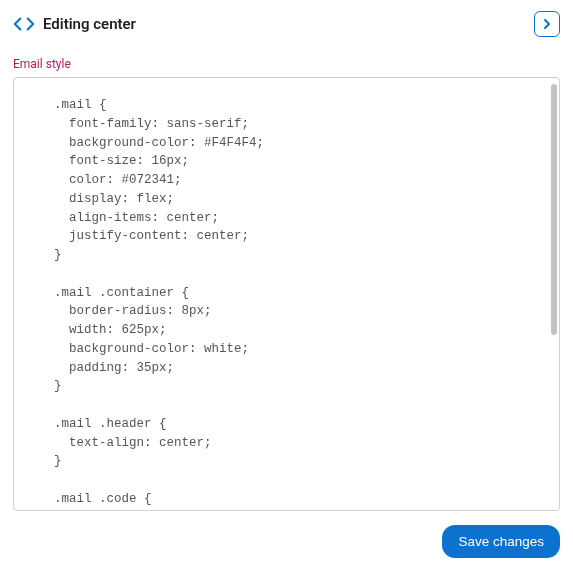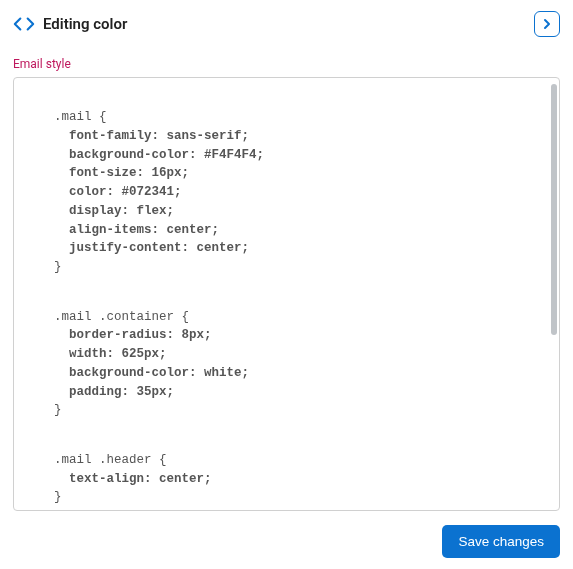--- a/index.html
+++ b/index.html
@@ -64,61 +64,61 @@
     font-family: Consolas, "Courier New", monospace;
     font-size: 12.5px;
     line-height: 1.5;
     color: #555;
     white-space: pre;
     overflow: auto;
     height: 100%;
     width: 100%;
     outline: none;
   }
-  .editor-pre .rule { display: block; margin-top: 12px; }
-  .editor-pre .prop { display: block; padding-left: 2ch; font-weight: bold; }
+  .editor-pre .rule { display: block; }
+  .editor-pre .prop { display: block; padding-left: 2ch; }
   .editor-pre .brace-close { display: block; }
   .editor-pre .blank { display: block; height: 1.5em; }
   .editor-scrollbar {
     position: absolute;
     top: 6px;
     right: 2px;
     width: 6px;
     height: 58%;
     background: #c0c4c8;
     border-radius: 3px;
   }
   .footer {
     position: absolute;
     right: 13px;
     bottom: 11px;
   }
   .save-btn {
     background: #0b72d0;
     color: #fff;
     border: none;
-    border-radius: 5px;
+    border-radius: 13px;
     font-size: 13.5px;
     font-weight: 500;
     padding: 9px 16px;
     cursor: pointer;
   }
 </style>
 </head>
 <body>
 
 <div class="header-row">
   <div class="header-left">
     <span class="code-icon">
       <svg width="22" height="22" viewBox="0 0 24 24" fill="none" stroke="#0b72d0" stroke-width="2.3" stroke-linecap="round" stroke-linejoin="round">
         <polyline points="16 18 22 12 16 6"></polyline>
         <polyline points="8 6 2 12 8 18"></polyline>
       </svg>
     </span>
-    <span class="page-title">Editing color</span>
+    <span class="page-title">Editing center</span>
   </div>
   <div class="expand-btn">
     <span>
       <svg width="10" height="12" viewBox="0 0 8 12" fill="none" stroke="#0b72d0" stroke-width="2" stroke-linecap="round" stroke-linejoin="round">
         <polyline points="2 2 6 6 2 10"></polyline>
       </svg>
     </span>
   </div>
 </div>
 

